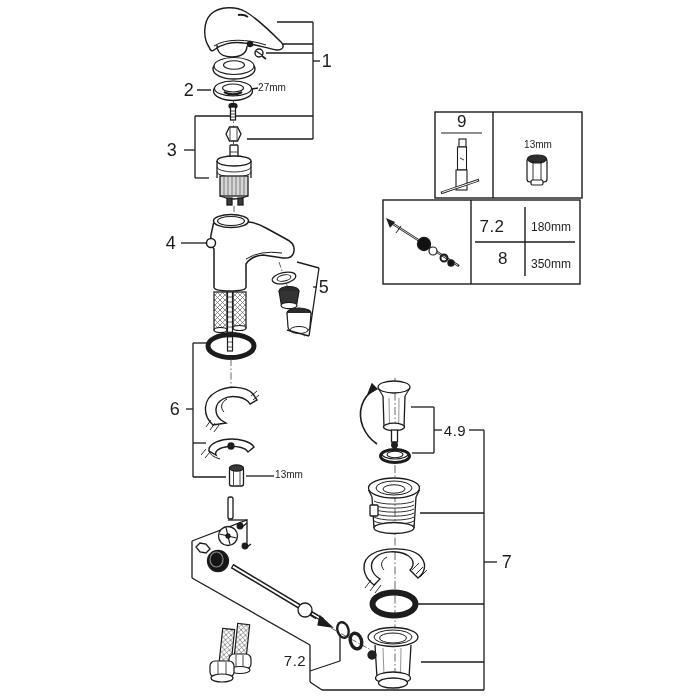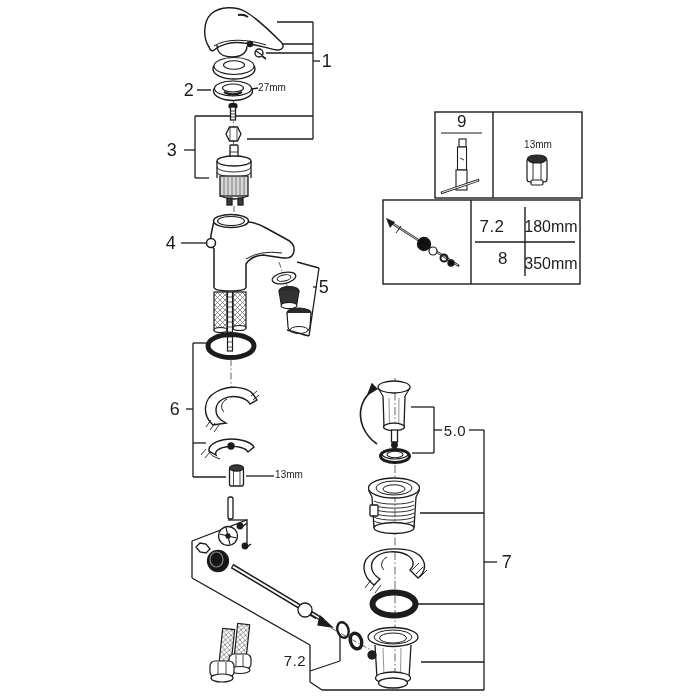--- a/index.html
+++ b/index.html
@@ -9,21 +9,21 @@
   }
   .stage svg{position:absolute;left:0;top:0;}
   .lbl{
     position:absolute;transform:translate(-50%,-50%);
     font-size:18px;line-height:1;white-space:nowrap;color:#1c1c1c;
     letter-spacing:0.5px;
   }
   .lbl.md{font-size:15px;}
   .lbl.sm{font-size:10px;letter-spacing:0;text-align:right;}
   .lbl.t-lg{font-size:17px;}
-  .lbl.t-sm{font-size:16px;letter-spacing:0;}
+  .lbl.t-sm{font-size:12px;letter-spacing:0;}
 </style>
 </head>
 <body>
 
 <div class="stage">
 
 <svg width="700" height="700" viewBox="0 0 700 700">
   <defs>
     <pattern id="braid" patternUnits="userSpaceOnUse" width="5" height="5">
       <path d="M0,5 L5,0 M0,0 L5,5" stroke="#666" stroke-width="0.7" fill="none"></path>
@@ -334,21 +334,21 @@
 
   <div class="lbl" style="left:327px;top:61px">1</div>
   <div class="lbl" style="left:189px;top:90px">2</div>
   <div class="lbl sm" style="left:272px;top:88px">27mm</div>
   <div class="lbl" style="left:172px;top:150px">3</div>
   <div class="lbl" style="left:171px;top:243px">4</div>
   <div class="lbl" style="left:324px;top:287px">5</div>
   <div class="lbl" style="left:175px;top:409px">6</div>
   <div class="lbl sm" style="left:289px;top:475px">13mm</div>
   <div class="lbl md" style="left:295px;top:660px">7.2</div>
-  <div class="lbl md" style="left:455px;top:430px">5.0</div>
+  <div class="lbl md" style="left:455px;top:430px">4.9</div>
   <div class="lbl" style="left:507px;top:562px">7</div>
   <div class="lbl t-lg" style="left:462px;top:121px">9</div>
   <div class="lbl sm" style="left:538px;top:145px">13mm</div>
   <div class="lbl t-lg" style="left:492px;top:226px">7.2</div>
   <div class="lbl t-sm" style="left:551px;top:227px">180mm</div>
   <div class="lbl t-lg" style="left:503px;top:258px">8</div>
   <div class="lbl t-sm" style="left:551px;top:264px">350mm</div>
 </div>
 
 </body></html>

